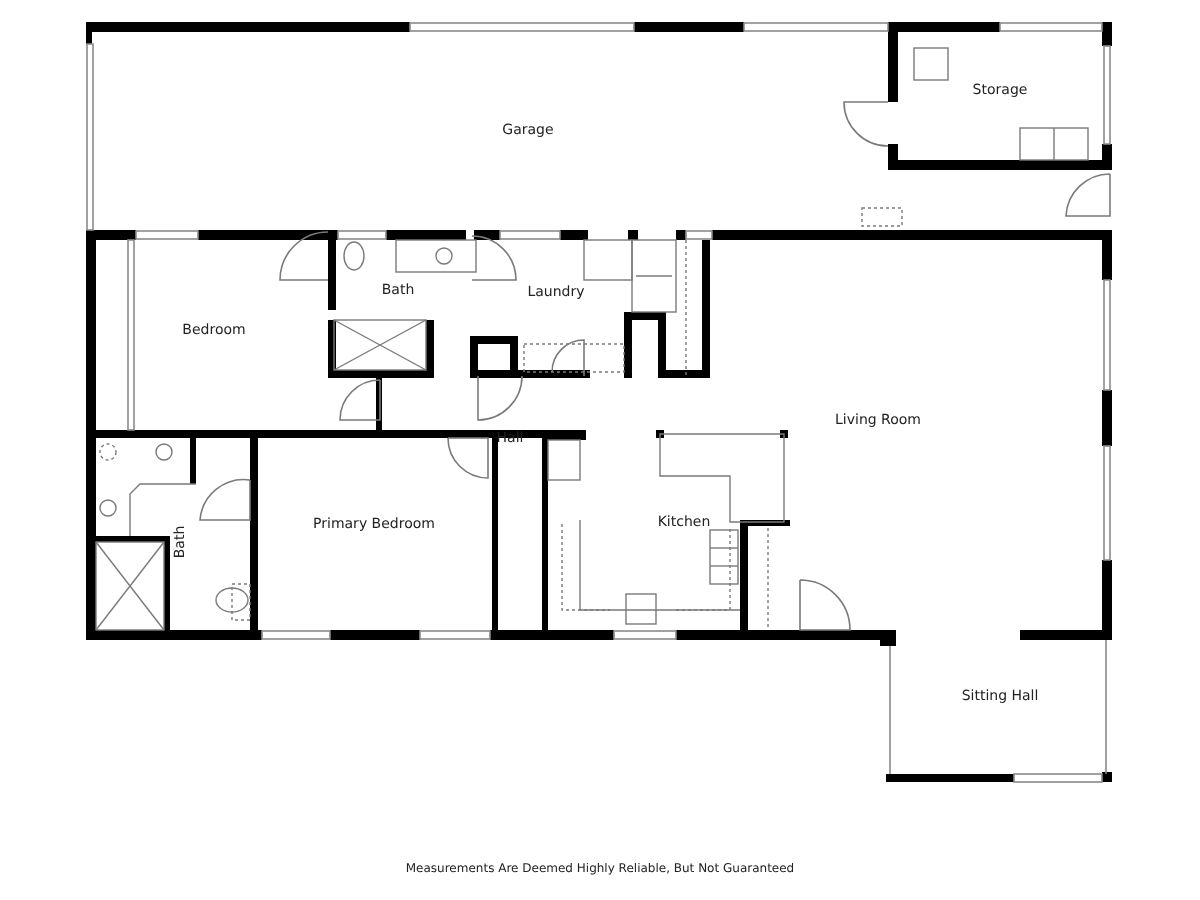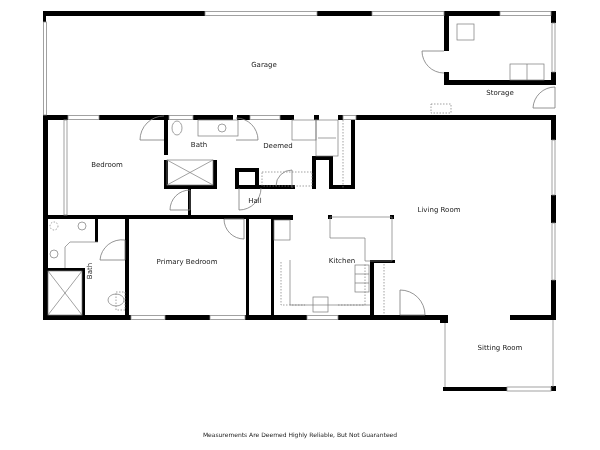--- a/index.html
+++ b/index.html
@@ -161,24 +161,24 @@
     <line x1="355" y1="274" x2="369" y2="274"></line>
     <line x1="355" y1="283" x2="369" y2="283"></line>
     <rect x="313" y="297" width="15" height="15"></rect>
     <path d="M338 305 L365 305 L365 263" stroke-dasharray="1.5,1.5"></path>
     <path d="M290 260 L290 305 L370 305"></path>
     <line x1="384" y1="264" x2="384" y2="315" stroke-dasharray="1.5,1.5"></line>
   </g>
 </svg>
 
 <div class="room-label" style="left:264px;top:65px;">Garage</div>
-<div class="room-label" style="left:500px;top:45px;margin-top:48px;">Storage</div>
+<div class="room-label" style="left:500px;top:45px;">Storage</div>
 <div class="room-label" style="left:107px;top:165px;">Bedroom</div>
 <div class="room-label" style="left:199px;top:145px;">Bath</div>
-<div class="room-label" style="left:278px;top:146px;">Deemed</div>
-<div class="room-label" style="left:255px;top:201px;">Hall</div>
+<div class="room-label" style="left:278px;top:146px;">Laundry</div>
+<div class="room-label" style="left:255px;top:219px;">Hall</div>
 <div class="room-label" style="left:439px;top:210px;">Living Room</div>
 <div class="room-label" style="left:187px;top:262px;">Primary Bedroom</div>
 <div class="room-label vertical" style="left:90px;top:271px;">Bath</div>
 <div class="room-label" style="left:322px;top:261px;padding-left:40px;">Kitchen</div>
-<div class="room-label" style="left:500px;top:348px;">Sitting Room</div>
+<div class="room-label" style="left:500px;top:348px;">Sitting Hall</div>
 
 <div class="footer">Measurements Are Deemed Highly Reliable, But Not Guaranteed</div>
 
 </body></html>

